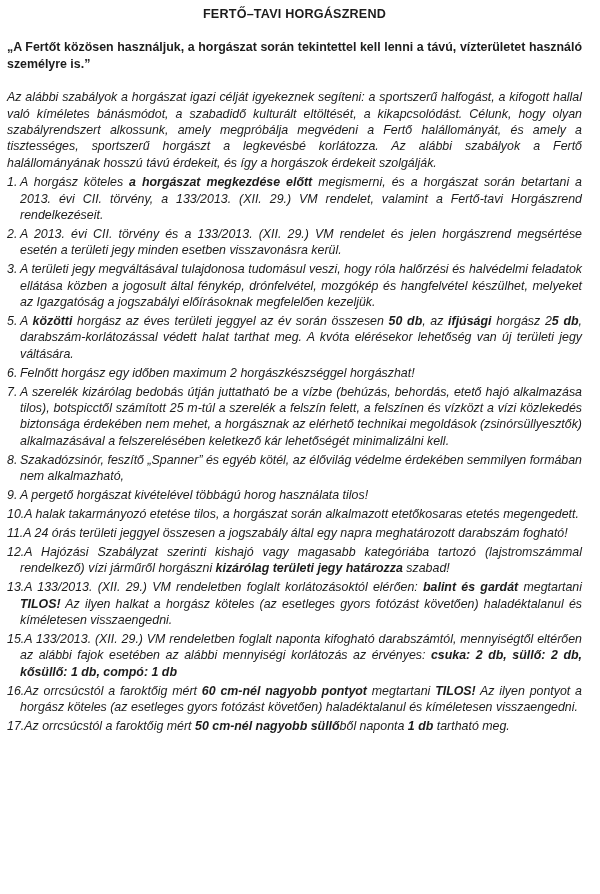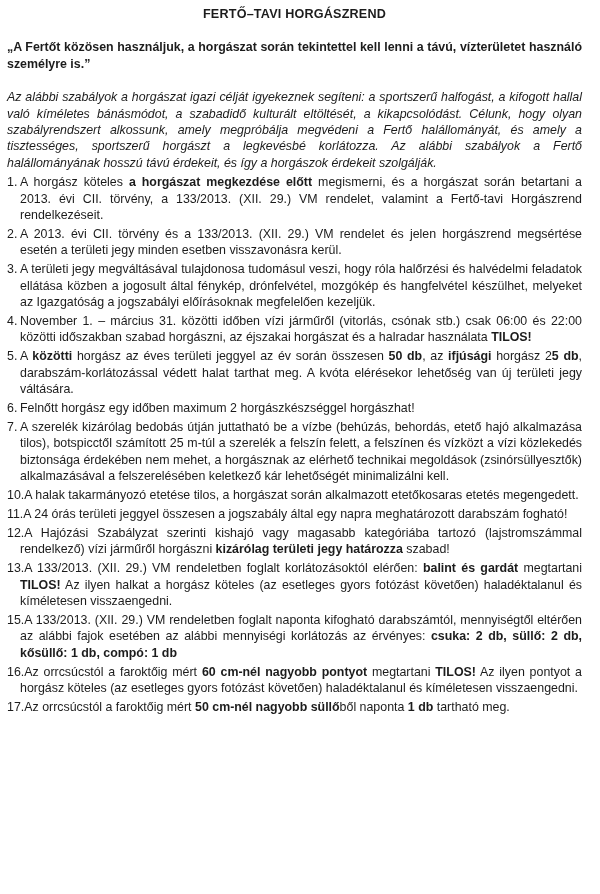--- a/index.html
+++ b/index.html
@@ -43,43 +43,45 @@
     margin: 0 0 3px 0;
   }
   .rules {
     margin: 0;
   }
   .rule {
     text-align: justify;
     padding-left: 13px;
     text-indent: -13px;
     margin: 0 0 2.5px 0;
+    font-style: italic;
   }
   .rule .num {
     display: inline-block;
     min-width: 13px;
     text-indent: 0;
   }
   b { font-weight: bold; }
 </style>
 </head>
 <body>
 
 <div class="page">
   <h1 class="doc-title">FERTŐ–TAVI HORGÁSZREND</h1>
   <p class="quote">„A Fertőt közösen használjuk, a horgászat során tekintettel kell lenni a távú, vízterületet használó személyre is.”</p>
   <p class="preamble">Az alábbi szabályok a horgászat igazi célját igyekeznek segíteni: a sportszerű halfogást, a kifogott hallal való kíméletes bánásmódot, a szabadidő kulturált eltöltését, a kikapcsolódást. Célunk, hogy olyan szabályrendszert alkossunk, amely megpróbálja megvédeni a Fertő halállományát, és amely a tisztességes, sportszerű horgászt a legkevésbé korlátozza. Az alábbi szabályok a Fertő halállományának hosszú távú érdekeit, és így a horgászok érdekeit szolgálják.</p>
   <div class="rules" id="rules">
       <div class="rule"><span class="num">1.</span><span><span>A horgász köteles </span><b>a horgászat megkezdése előtt</b><span> megismerni, és a horgászat során betartani a 2013. évi CII. törvény, a 133/2013. (XII. 29.) VM rendelet, valamint a Fertő-tavi Horgászrend rendelkezéseit.</span></span></div>
       <div class="rule"><span class="num">2.</span><span><span>A 2013. évi CII. törvény és a 133/2013. (XII. 29.) VM rendelet és jelen horgászrend megsértése esetén a területi jegy minden esetben visszavonásra kerül.</span></span></div>
       <div class="rule"><span class="num">3.</span><span><span>A területi jegy megváltásával tulajdonosa tudomásul veszi, hogy róla halőrzési és halvédelmi feladatok ellátása közben a jogosult által fénykép, drónfelvétel, mozgókép és hangfelvétel készülhet, melyeket az Igazgatóság a jogszabályi előírásoknak megfelelően kezeljük.</span></span></div>
-      <div class="rule"><span class="num">4.</span><span><span>November 1. – március 31. közötti időben vízi járműről (vitorlás, csónak stb.) csak 06:00 és 22:00 közötti időszakban szabad horgászni, az éjszakai horgászat és a halradar használata </span><b>TILOS!</b></span></div>
       <div class="rule"><span class="num">5.</span><span><span>A </span><b>közötti</b><span> horgász az éves területi jeggyel az év során összesen </span><b>50 db</b><span>, az </span><b>ifjúsági</b><span> horgász 2</span><b>5 db</b><span>, darabszám-korlátozással védett halat tarthat meg. A kvóta elérésekor lehetőség van új területi jegy váltására.</span></span></div>
       <div class="rule"><span class="num">6.</span><span><span>Felnőtt horgász egy időben maximum 2 horgászkészséggel horgászhat!</span></span></div>
       <div class="rule"><span class="num">7.</span><span><span>A szerelék kizárólag bedobás útján juttatható be a vízbe (behúzás, behordás, etető hajó alkalmazása tilos), botspicctől számított 25 m-túl a szerelék a felszín felett, a felszínen és vízközt a vízi közlekedés biztonsága érdekében nem mehet, a horgásznak az elérhető technikai megoldások (zsinórsüllyesztők) alkalmazásával a felszerelésében keletkező kár lehetőségét minimalizálni kell.</span></span></div>
+      <div class="rule"><span class="num">8.</span><span><span>Szakadózsinór, feszítő „Spanner” és egyéb kötél, az élővilág védelme érdekében semmilyen formában nem alkalmazható,</span></span></div>
+      <div class="rule"><span class="num">9.</span><span><span>A pergető horgászat kivételével többágú horog használata tilos!</span></span></div>
       <div class="rule"><span class="num">10.</span><span><span>A halak takarmányozó etetése tilos, a horgászat során alkalmazott etetőkosaras etetés megengedett.</span></span></div>
       <div class="rule"><span class="num">11.</span><span><span>A 24 órás területi jeggyel összesen a jogszabály által egy napra meghatározott darabszám fogható!</span></span></div>
       <div class="rule"><span class="num">12.</span><span><span>A Hajózási Szabályzat szerinti kishajó vagy magasabb kategóriába tartozó (lajstromszámmal rendelkező) vízi járműről horgászni </span><b>kizárólag területi jegy határozza</b><span> szabad!</span></span></div>
       <div class="rule"><span class="num">13.</span><span><span>A 133/2013. (XII. 29.) VM rendeletben foglalt korlátozásoktól elérően: </span><b>balint és gardát</b><span> megtartani </span><b>TILOS!</b><span> Az ilyen halkat a horgász köteles (az esetleges gyors fotózást követően) haladéktalanul és kíméletesen visszaengedni.</span></span></div>
       <div class="rule"><span class="num">15.</span><span><span>A 133/2013. (XII. 29.) VM rendeletben foglalt naponta kifogható darabszámtól, mennyiségtől eltérően az alábbi fajok esetében az alábbi mennyiségi korlátozás az érvényes: </span><b>csuka: 2 db, süllő: 2 db, kősüllő: 1 db, compó: 1 db</b></span></div>
       <div class="rule"><span class="num">16.</span><span><span>Az orrcsúcstól a faroktőig mért </span><b>60 cm-nél nagyobb pontyot</b><span> megtartani </span><b>TILOS!</b><span> Az ilyen pontyot a horgász köteles (az esetleges gyors fotózást követően) haladéktalanul és kíméletesen visszaengedni.</span></span></div>
       <div class="rule"><span class="num">17.</span><span><span>Az orrcsúcstól a faroktőig mért </span><b>50 cm-nél nagyobb süllő</b><span>ből naponta </span><b>1 db</b><span> tartható meg.</span></span></div>
     </div>
 </div>
 

